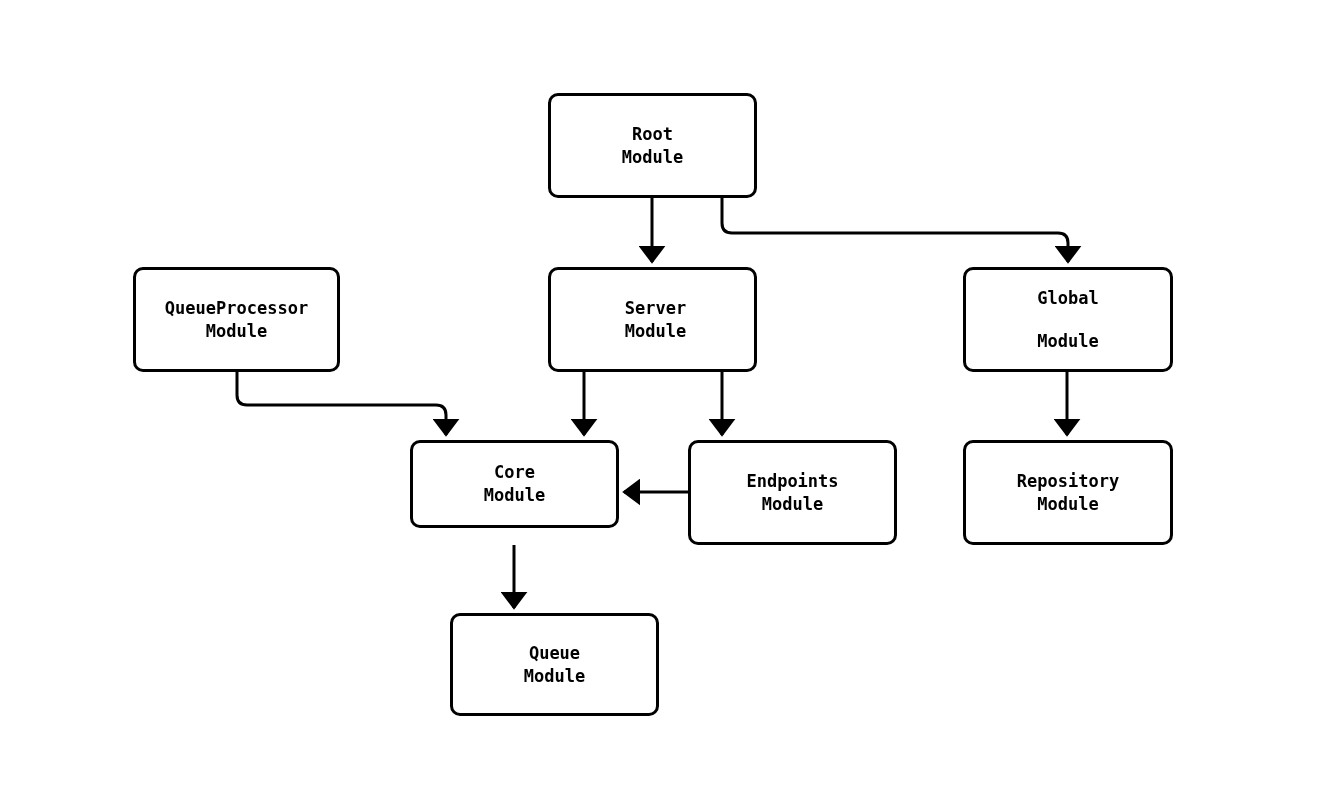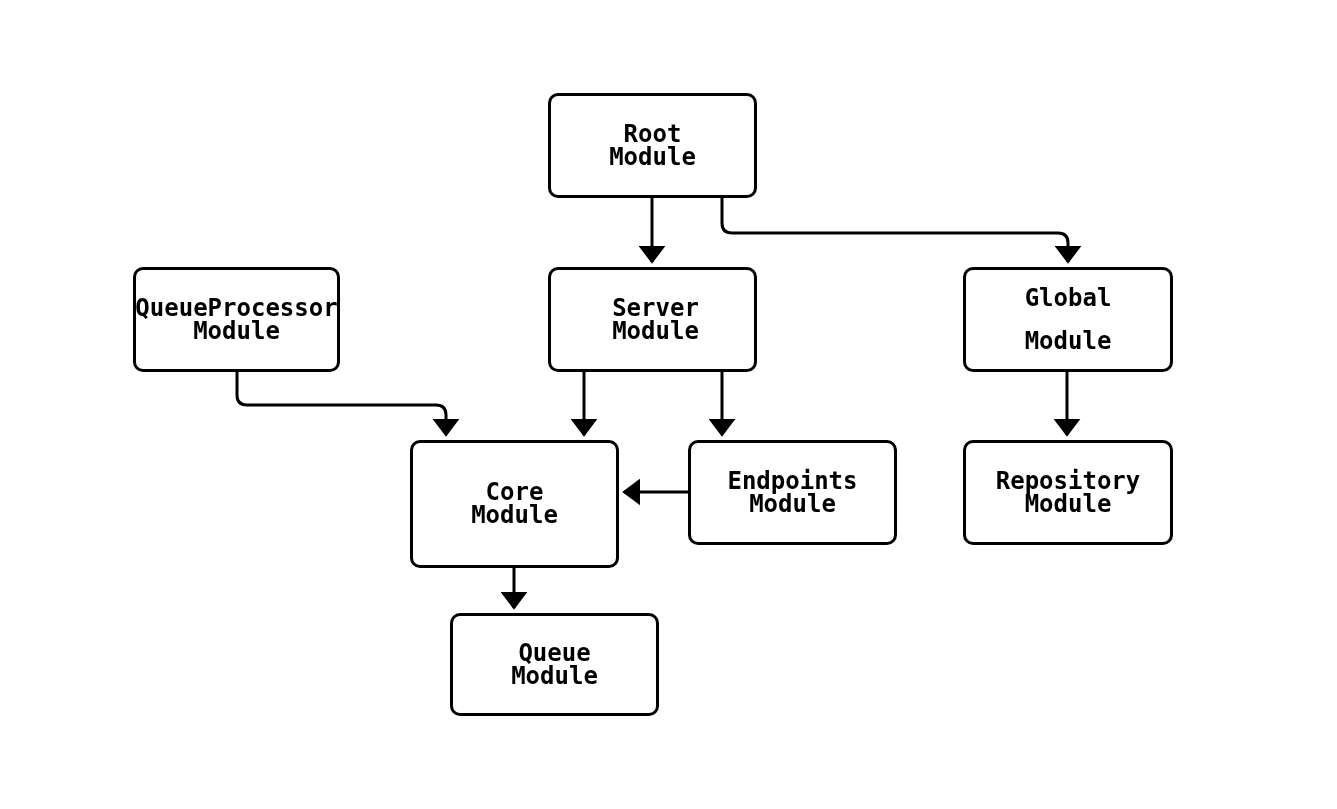--- a/index.html
+++ b/index.html
@@ -31,30 +31,30 @@
     position: absolute;
     box-sizing: border-box;
     border: 3px solid #000000;
     border-radius: 10px;
     background: #ffffff;
     display: flex;
     flex-direction: column;
     align-items: center;
     justify-content: center;
     font-weight: bold;
-    font-size: 24px;
+    font-size: 17px;
     line-height: 23px;
     color: #000000;
     text-align: center;
   }
   #n-root        { left: 548px; top:  93px; width: 209px; height: 105px; }
   #n-queueproc   { left: 133px; top: 267px; width: 207px; height: 105px; text-align: center; }
   #n-server      { left: 548px; top: 267px; width: 209px; height: 105px; padding-left: 6px; }
   #n-global      { left: 963px; top: 267px; width: 210px; height: 105px; gap: 20px; }
-  #n-core        { left: 410px; top: 440px; width: 209px; height: 128px; }
+  #n-core        { left: 410px; top: 440px; width: 209px; height: 88px; }
   #n-endpoints   { left: 688px; top: 440px; width: 209px; height: 105px; }
   #n-repository  { left: 963px; top: 440px; width: 210px; height: 105px; }
   #n-queue       { left: 410px; top: 613px; width: 209px; height: 103px; margin-left: 40px; }
 </style>
 </head>
 <body>
 
 <div id="canvas">
 
   <svg id="edges" viewBox="0 0 1337 809" xmlns="http://www.w3.org/2000/svg">

